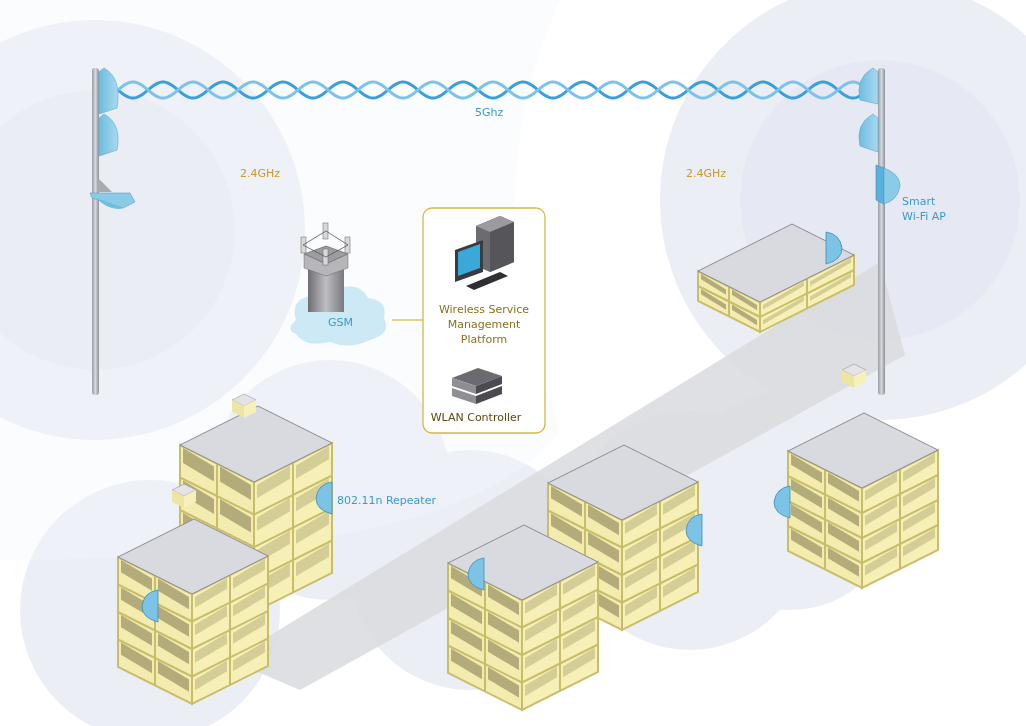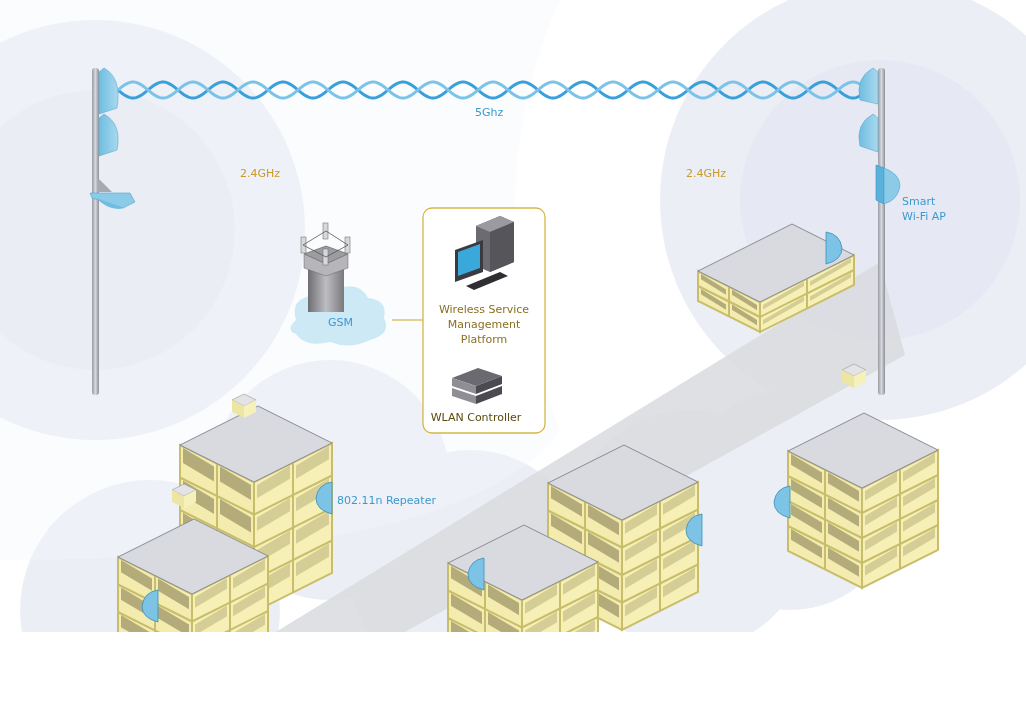--- a/index.html
+++ b/index.html
@@ -1,16 +1,16 @@
 <!DOCTYPE html>
 <html><head>
 <meta charset="utf-8">
 <style>
   html, body { margin:0; padding:0; background:#ffffff; }
-  #stage { position:relative; width:1026px; height:632px; overflow:hidden; background:#ffffff; font-family:"DejaVu Sans", sans-serif; }
+  #stage { position:relative; width:1026px; height:726px; overflow:hidden; background:#ffffff; font-family:"DejaVu Sans", sans-serif; }
   svg { position:absolute; left:0; top:0; }
   .lbl { font-family:"DejaVu Sans", sans-serif; font-size:11px; }
   .freq { fill:#c99a2a; }
   .blue { fill:#3a9ad0; }
   .gold { fill:#8a7020; }
   .dark { fill:#5a4a10; }
 </style>
 </head>
 <body>
 

